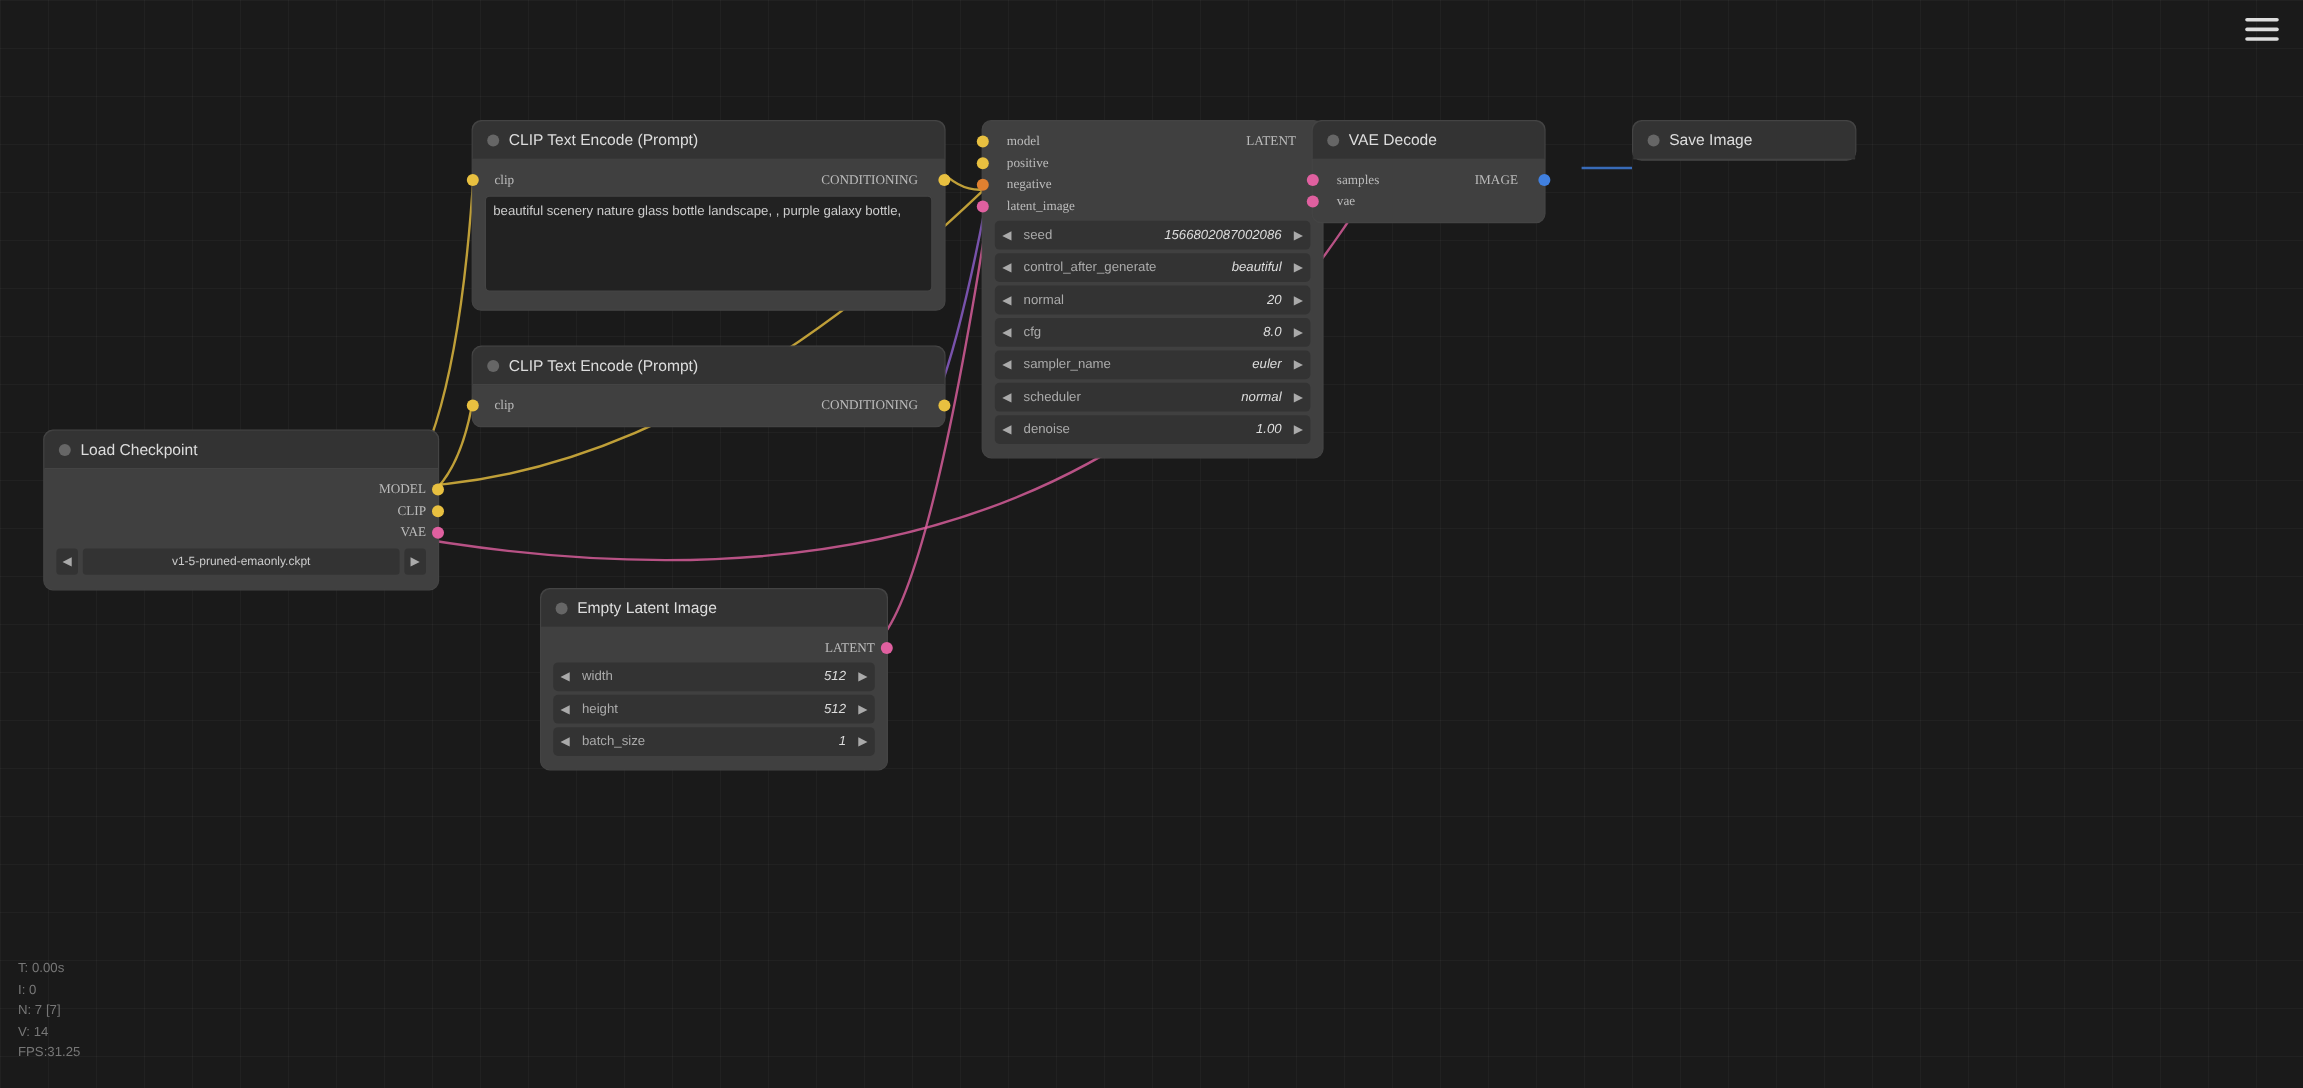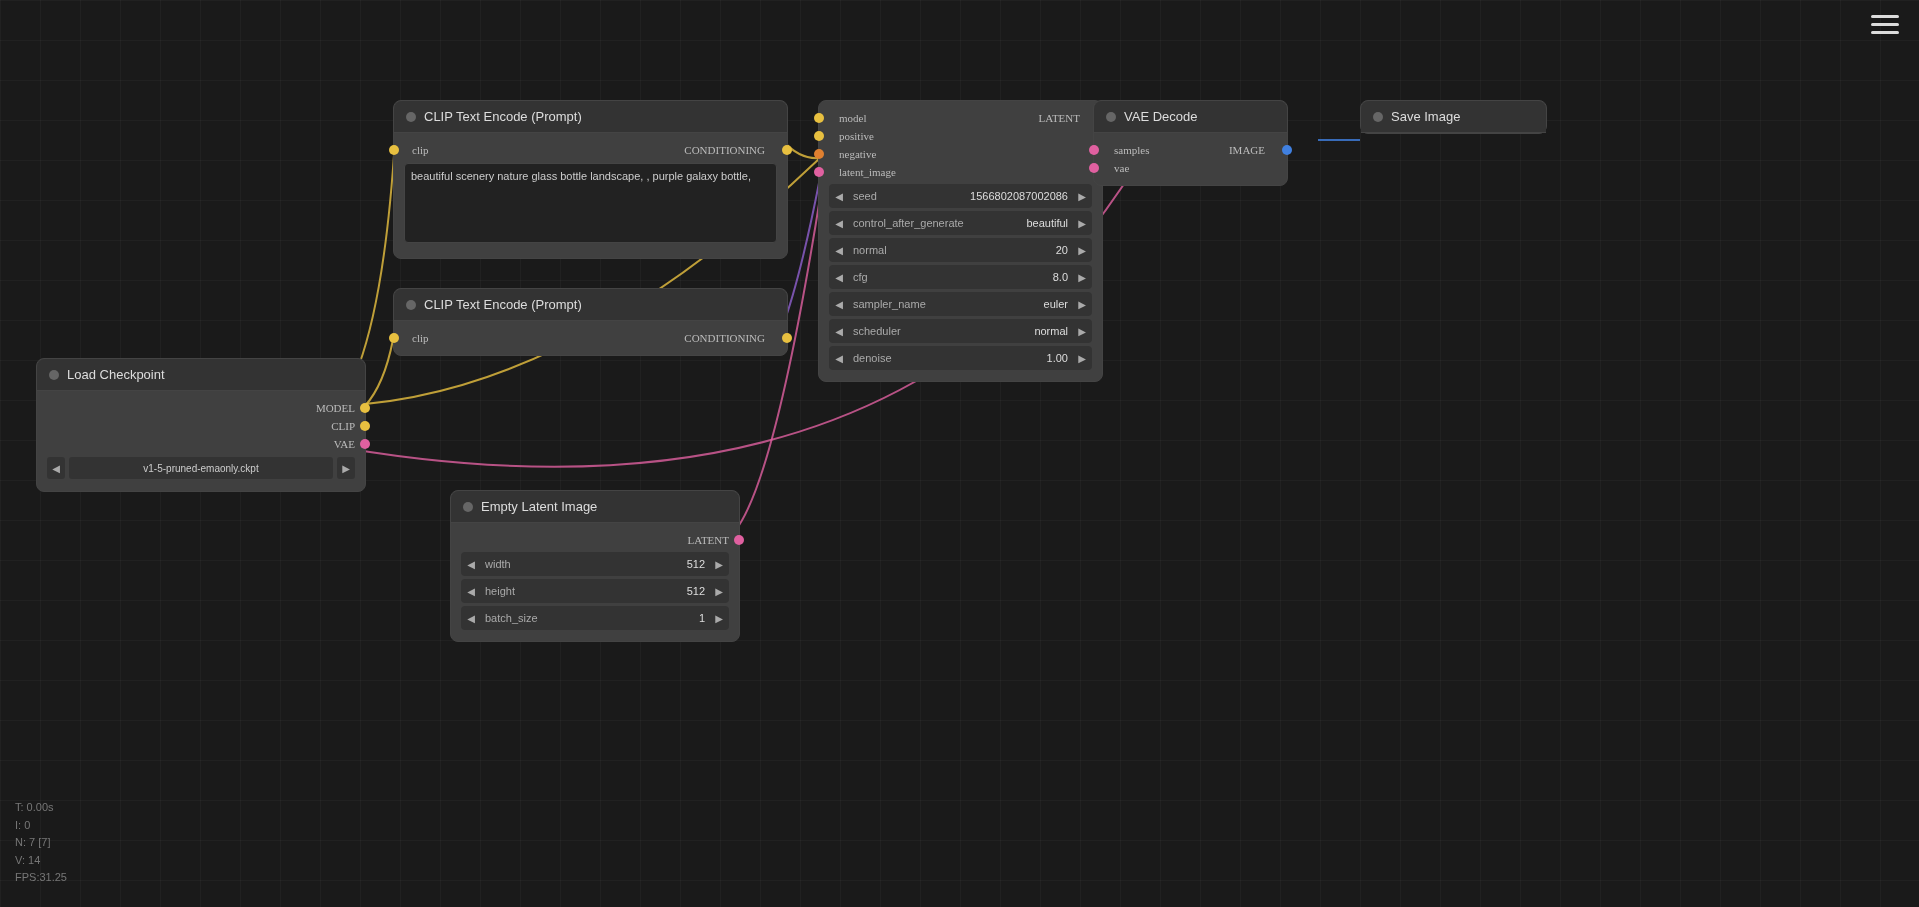--- a/index.html
+++ b/index.html
@@ -121,20 +121,21 @@
     .slider-row .field-name {
       flex: 1;
       font-size: 11px;
       color: #aaa;
       padding-left: 4px;
     }
     .slider-row .field-value {
       font-size: 11px;
       color: #ddd;
       padding-right: 4px;
+      font-style: italic;
     }
 
     
     #connections {
       position: absolute;
       top: 0;
       left: 0;
       width: 1919px;
       height: 907px;
       pointer-events: none;

